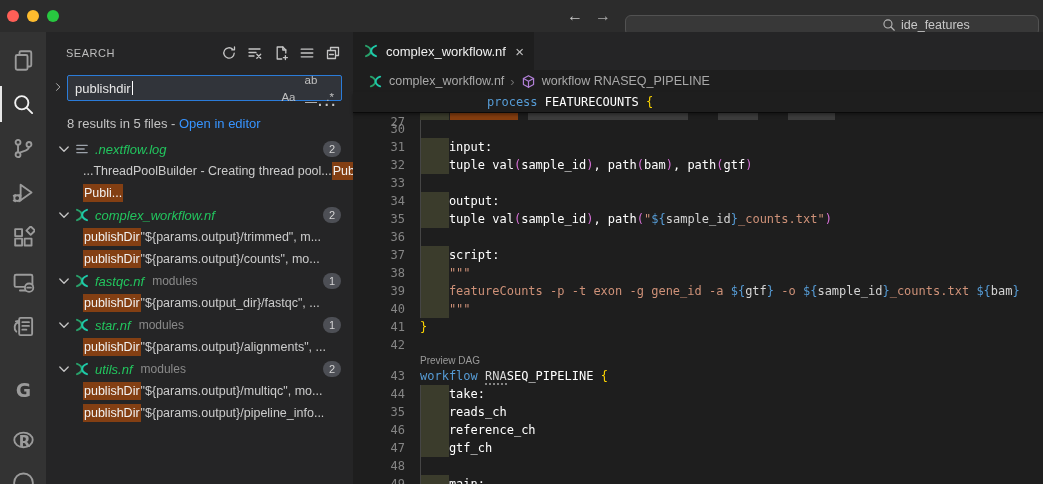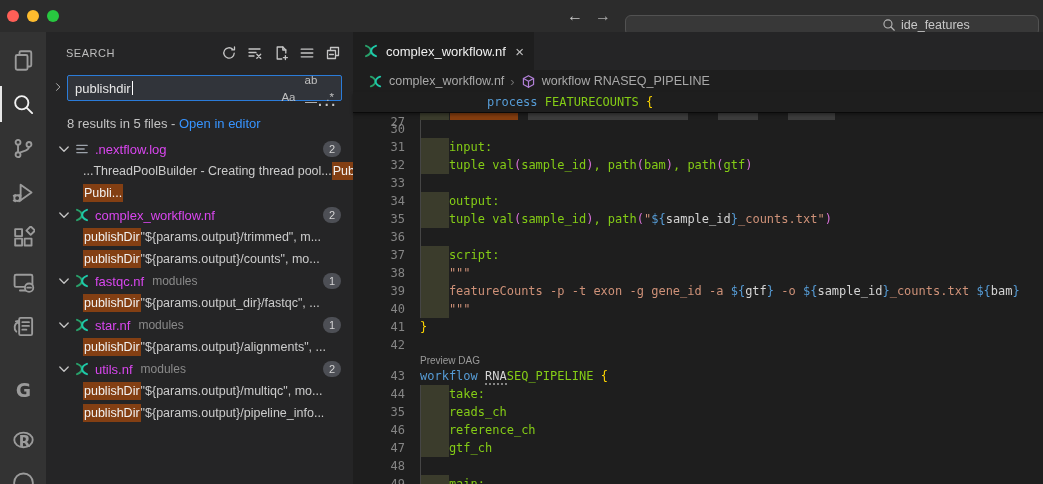--- a/index.html
+++ b/index.html
@@ -54,21 +54,21 @@
   .summary{position:absolute;top:84px;left:21px;font-size:13px;color:#c3c3c3;white-space:nowrap;}
   .summary .link{color:#3794ff;}
 
   .results{position:absolute;top:106px;left:0;right:0;}
   .row{height:22px;display:flex;align-items:center;position:relative;font-size:13px;color:#cccccc;}
   .file-row{padding-left:10px;}
   .twisty{width:16px;height:16px;color:#c5c5c5;flex:none;}
   .twisty svg{width:16px;height:16px;}
   .ficon{width:16px;height:16px;margin:0 5px 0 2px;flex:none;}
   .ficon svg{width:16px;height:16px;}
-  .fname{color:#d946ef;white-space:nowrap;}
+  .fname{color:#22c55e;white-space:nowrap;font-style:italic;}
   .fdesc{color:#8a8a8a;font-size:12px;margin-left:8px;white-space:nowrap;}
   .badge{position:absolute;right:12px;top:3px;min-width:8px;height:16px;padding:0 5px;
        border-radius:9px;background:#4d4f55;color:#d4d4d4;font-size:11px;display:flex;
        align-items:center;justify-content:center;}
   .match-row{padding-left:37px;padding-right:20px;overflow:hidden;white-space:nowrap;font-size:12.5px;}
   .match-row .hl{background:rgba(234,92,0,.48);color:#f2f2f2;padding:2px 1px;}
 
   
   .editor{position:absolute;left:353px;top:32px;right:0;bottom:0;background:#1e1e1e;}
   .tabbar{position:absolute;left:0;top:0;right:0;height:38px;background:#252526;}
@@ -96,21 +96,21 @@
   .c-dim{background:#3c3c3c;}
   .code-lines{position:absolute;left:0;top:88px;right:0;bottom:0;overflow:hidden;}
   .code-line{position:relative;height:18px;line-height:18px;white-space:pre;color:#d4d4d4;}
   .ln{position:absolute;left:0;width:52px;text-align:right;color:#858585;}
   .tokens{position:absolute;left:67px;top:0;}
   .iblock{position:absolute;left:67px;top:0;bottom:0;width:29px;background:#3b3c2c;}
   .guide{position:absolute;left:67px;top:0;bottom:0;width:1px;background:#454545;}
   .codelens{height:13px;line-height:13px;font-size:10px;color:#9a9a9a;padding-left:67px;
        font-family:"Liberation Sans",sans-serif;}
   .tk-k{color:#569cd6;}
-  .tk-n{color:#84cc16;}
+  .tk-n{color:#ffffff;}
   .tk-s{color:#ce9178;}
   .tk-i{color:#569cd6;}
   .tk-v{color:#d4d4d4;}
   .tk-p{color:#d670d6;}
   .tk-g{color:#ffd700;}
   .tk-h{color:#d4d4d4;border-bottom:2px dotted #858585;}
 </style>
 </head>
 <body>
 

